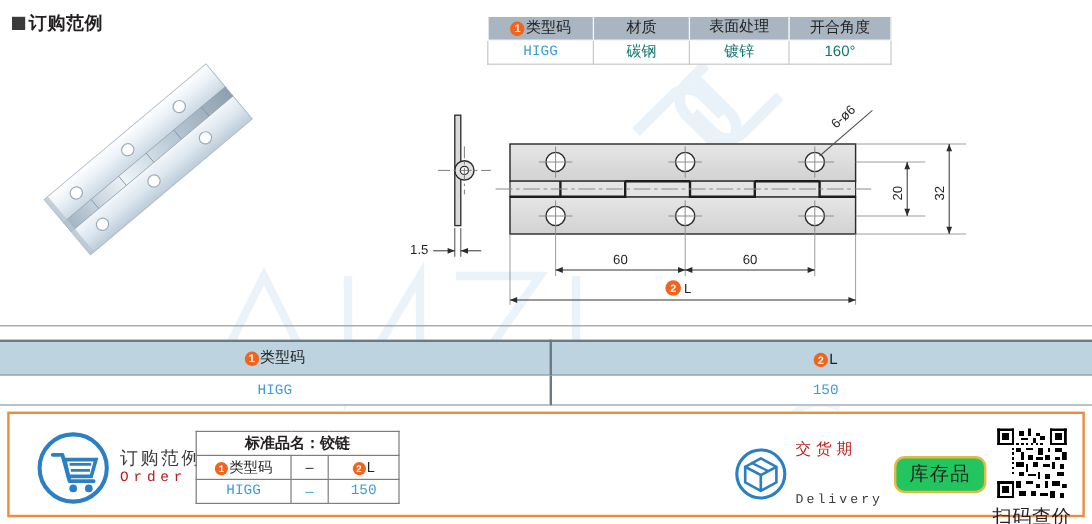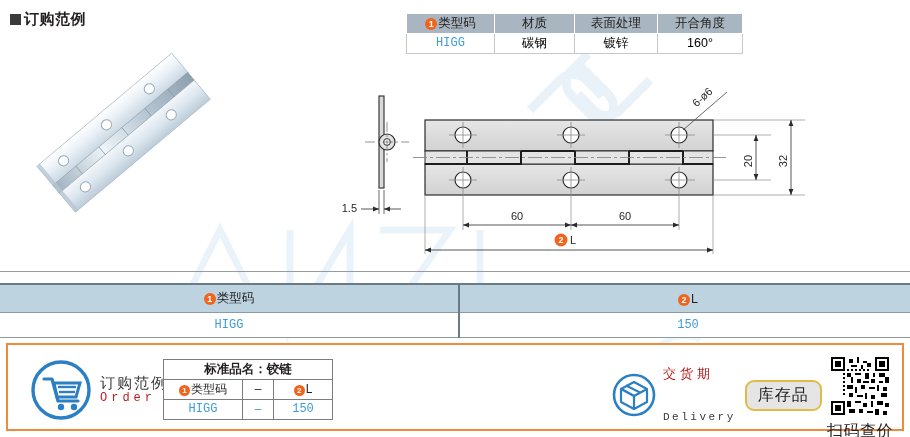--- a/index.html
+++ b/index.html
@@ -45,27 +45,27 @@
     font-size:12.5px;
     height:19px;line-height:19px;
     padding:0 2px;
     white-space:nowrap;
   }
   .spec-table thead th{
     background:#a9b6c1;color:#222;font-weight:normal;
     border-right:1px solid #ffffff;
   }
   .spec-table tbody td{
-    background:#ffffff;color:#000000;
+    background:#ffffff;color:#0f766e;
     border:1px solid #c8c8c8;border-top:none;
   }
   .spec-table tbody td.code{color:#3f9cd9;font-family:"Liberation Mono","DejaVu Sans Mono",monospace;font-size:12px;}
   .c-code{width:83px;}
   .c-mat{width:75px;}
-  .c-surf{width:78px;}
+  .c-surf{width:78px;font-family:Liberation Mono, monospace;}
   .c-ang{width:80px;}
 
   
   .badge{
     display:inline-block;width:12px;height:12px;border-radius:50%;
     background:#f0641e;color:#fff;font-size:9px;line-height:12px;
     text-align:center;vertical-align:0px;margin-right:1px;
     font-family:"Liberation Sans",sans-serif;font-weight:bold;
   }
   .badge.sm{width:11px;height:11px;line-height:11px;font-size:8px;}
@@ -132,21 +132,21 @@
   .order-table td.dash{color:#3f9cd9;}
 
   
   .delivery{position:absolute;left:604px;top:22px;display:flex;align-items:center;}
   .box-ico{width:44px;height:44px;flex:0 0 44px;}
   .del-words{margin-left:7px;line-height:1.15;}
   .del-cn{font-size:13px;color:#b91c1c;letter-spacing:4px;}
   .del-en{font-size:11px;color:#3a3a3a;letter-spacing:2.5px;font-family:"Liberation Mono","DejaVu Sans Mono",monospace;margin-top:29px;}
   .stock-badge{
     margin-left:9px;
-    background:#e5e5e5;border:2px solid #e3ba45;border-radius:9px;
+    background:#22c55e;border:2px solid #e3ba45;border-radius:9px;
     padding:3px 11px;font-size:16px;color:#231f20;letter-spacing:1px;
     white-space:nowrap;
   }
 
   
   .qr-wrap{position:absolute;left:818px;top:12px;text-align:center;width:68px;}
   .qr{width:58px;height:58px;margin:0 auto;display:block;}
   .qr-cap{font-size:16px;color:#231f20;margin-top:6px;letter-spacing:.5px;}
 
   

